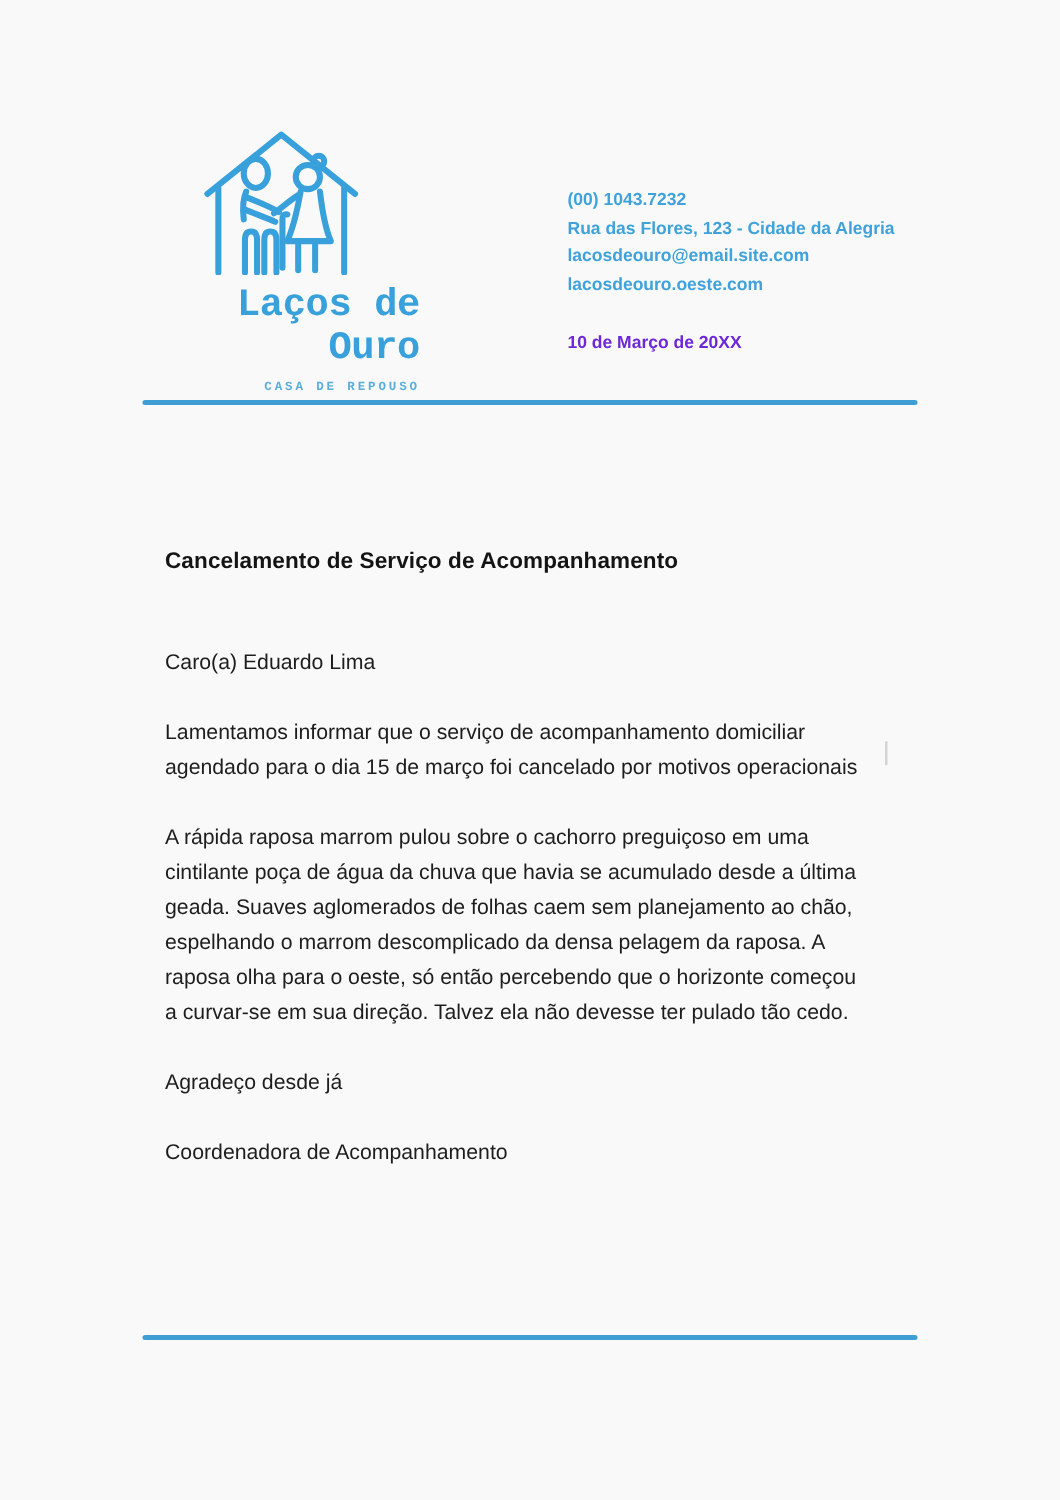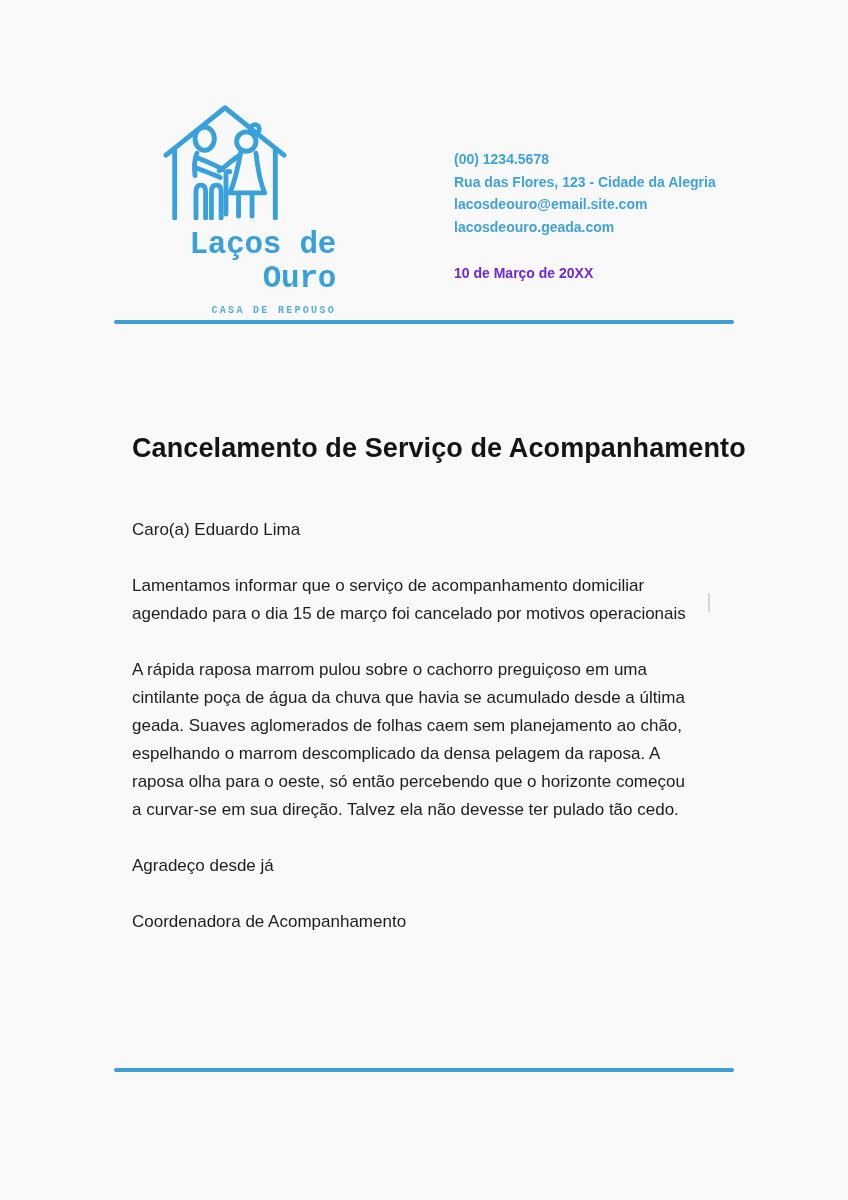--- a/index.html
+++ b/index.html
@@ -51,21 +51,21 @@
     background:#3F9FD4; border-radius:2px;
   }
   .divider.top    { top:320px; }
   .divider.bottom { top:1068px; }
 
   
   .letter {
     position:absolute; left:132px; top:436px; width:620px;
   }
   .letter h1 {
-    font-size:27px; font-weight:700; line-height:24px;
+    font-size:18px; font-weight:700; line-height:24px;
     color:#141414; letter-spacing:0.1px;
     margin:0 0 56px 0;
   }
   .letter .para {
     font-size:17px; line-height:28px;
     white-space:pre-line;
     margin:0 0 28px 0;
     color:#1d1d1d;
   }
   .letter .signature .para { margin-bottom:0; }
@@ -104,24 +104,24 @@
         <path d="M82 55 C79 72 75 87 71 96 L107 96 C103 87 100 72 98 55"></path>
         <path d="M80 99 L80 120"></path>
         <path d="M94 99 L94 120"></path>
       </svg>
     </div>
     <div class="brand-name">Laços de Ouro</div>
     <div class="brand-tagline">CASA DE REPOUSO</div>
   </div>
 
   <div class="contact">
-    <span class="line">(00) 1234.5678</span>
+    <span class="line">(00) 1043.7232</span>
     <span class="line">Rua das Flores, 123 - Cidade da Alegria</span>
     <span class="line">lacosdeouro@email.site.com</span>
-    <span class="line">lacosdeouro.geada.com</span>
+    <span class="line">lacosdeouro.oeste.com</span>
   </div>
   <div class="letter-date">10 de Março de 20XX</div>
 
   <div class="divider top"></div>
   <div class="divider bottom"></div>
 
   <div class="letter">
     <h1>Cancelamento de Serviço de Acompanhamento</h1>
 
     <p class="para">Caro(a) Eduardo Lima</p>

